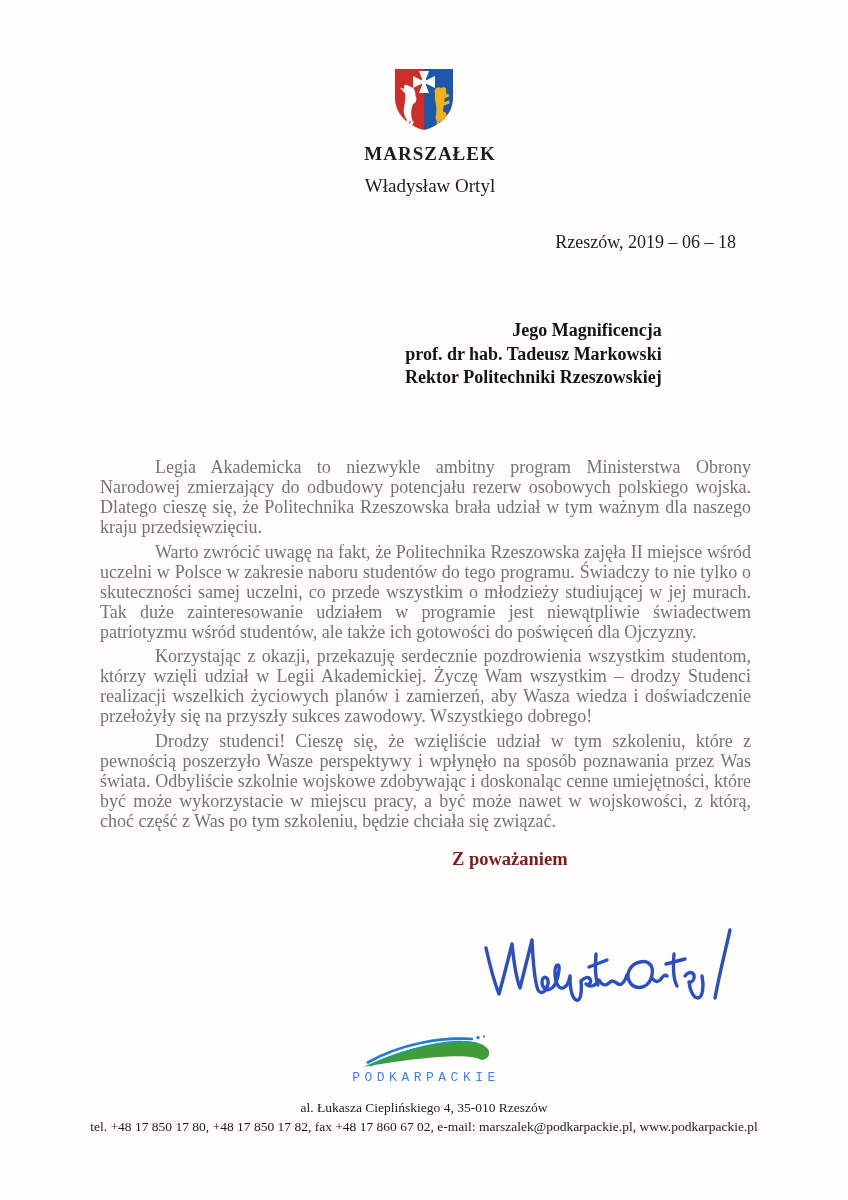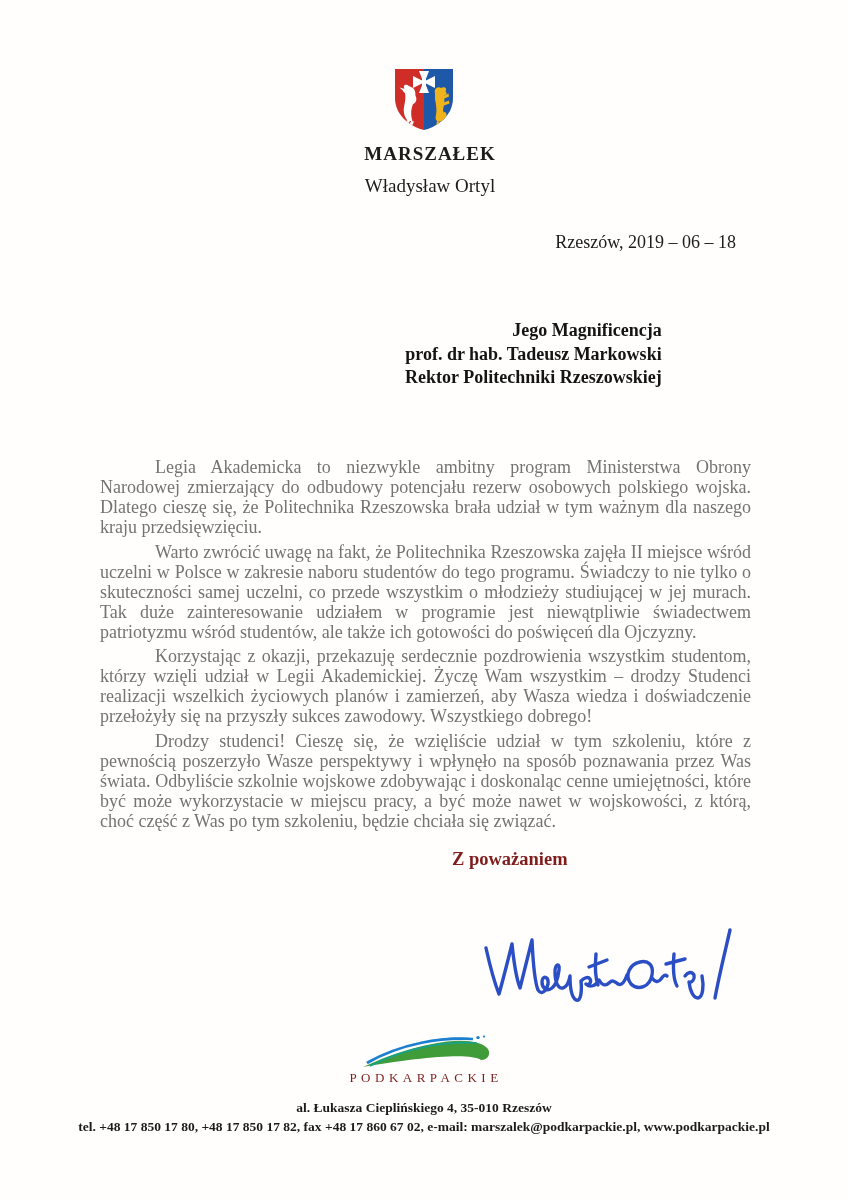--- a/index.html
+++ b/index.html
@@ -23,23 +23,23 @@
   .body-text{position:absolute;left:100px;top:428px;width:651px;font-size:18px;line-height:20px;text-align:justify;color:#737373;margin-top:29px;}
   .body-text p{margin:0 0 4.5px 0;text-indent:55px;}
   
   .closing{position:absolute;left:452px;top:849px;font-size:18.5px;font-weight:700;color:#7f1d1d;}
   
   .signature{position:absolute;left:468px;top:918px;width:280px;height:95px;}
   .signature path{fill:none;stroke-width:3.4;stroke-linecap:round;stroke-linejoin:round;}
   
   .logo{position:absolute;left:0;top:1035px;width:848px;text-align:center;}
   .logo .swoosh{width:134px;height:34px;display:block;margin:0 auto;}
-  .logo .wordmark{font-family:Liberation Serif, serif;font-size:13px;letter-spacing:4.5px;color:#7f1d1d;margin-top:1px;padding-left:4px;}
+  .logo .wordmark{font-family:Liberation Mono, monospace;font-size:13px;letter-spacing:4.5px;color:#3b82f6;margin-top:1px;padding-left:4px;}
   
-  .footer{position:absolute;left:0;top:1099px;width:848px;text-align:center;font-size:13.5px;line-height:18.5px;color:#1b1b1b;font-weight:bold;}
+  .footer{position:absolute;left:0;top:1099px;width:848px;text-align:center;font-size:13.5px;line-height:18.5px;color:#1b1b1b;}
 </style>
 </head>
 <body>
 
 <div class="page">
 
   <svg class="coa" viewBox="0 0 62 66" aria-hidden="true">
     <defs>
       <clipPath id="shieldClip">
         <path d="M2,2 L60,2 L60,31 C60,47 47,59 31,63 C15,59 2,47 2,31 Z"></path>

